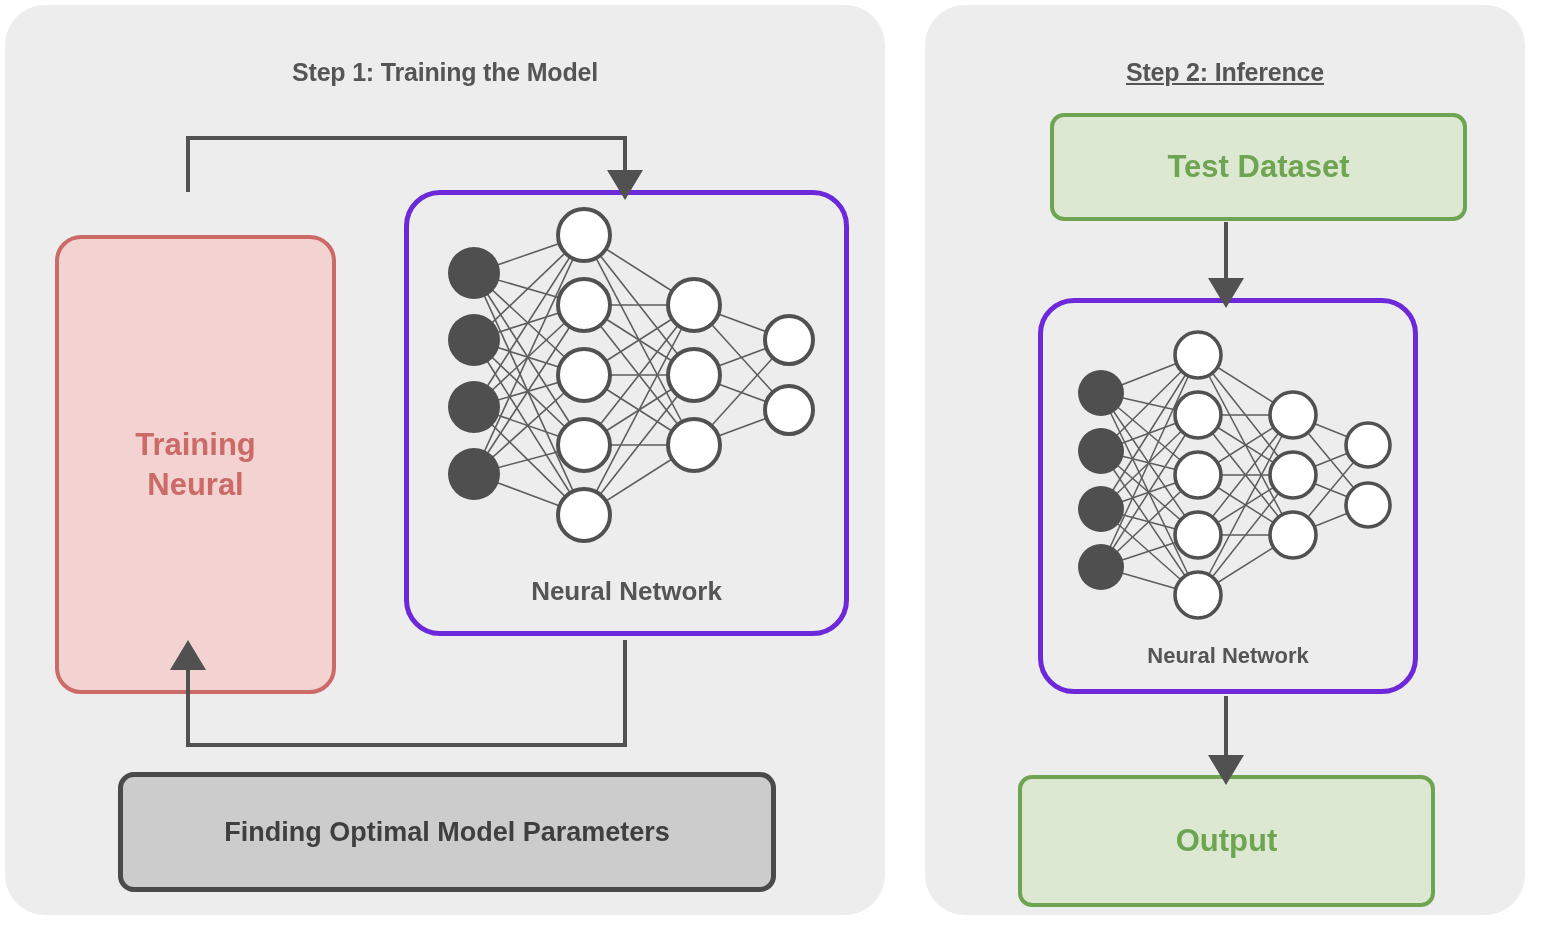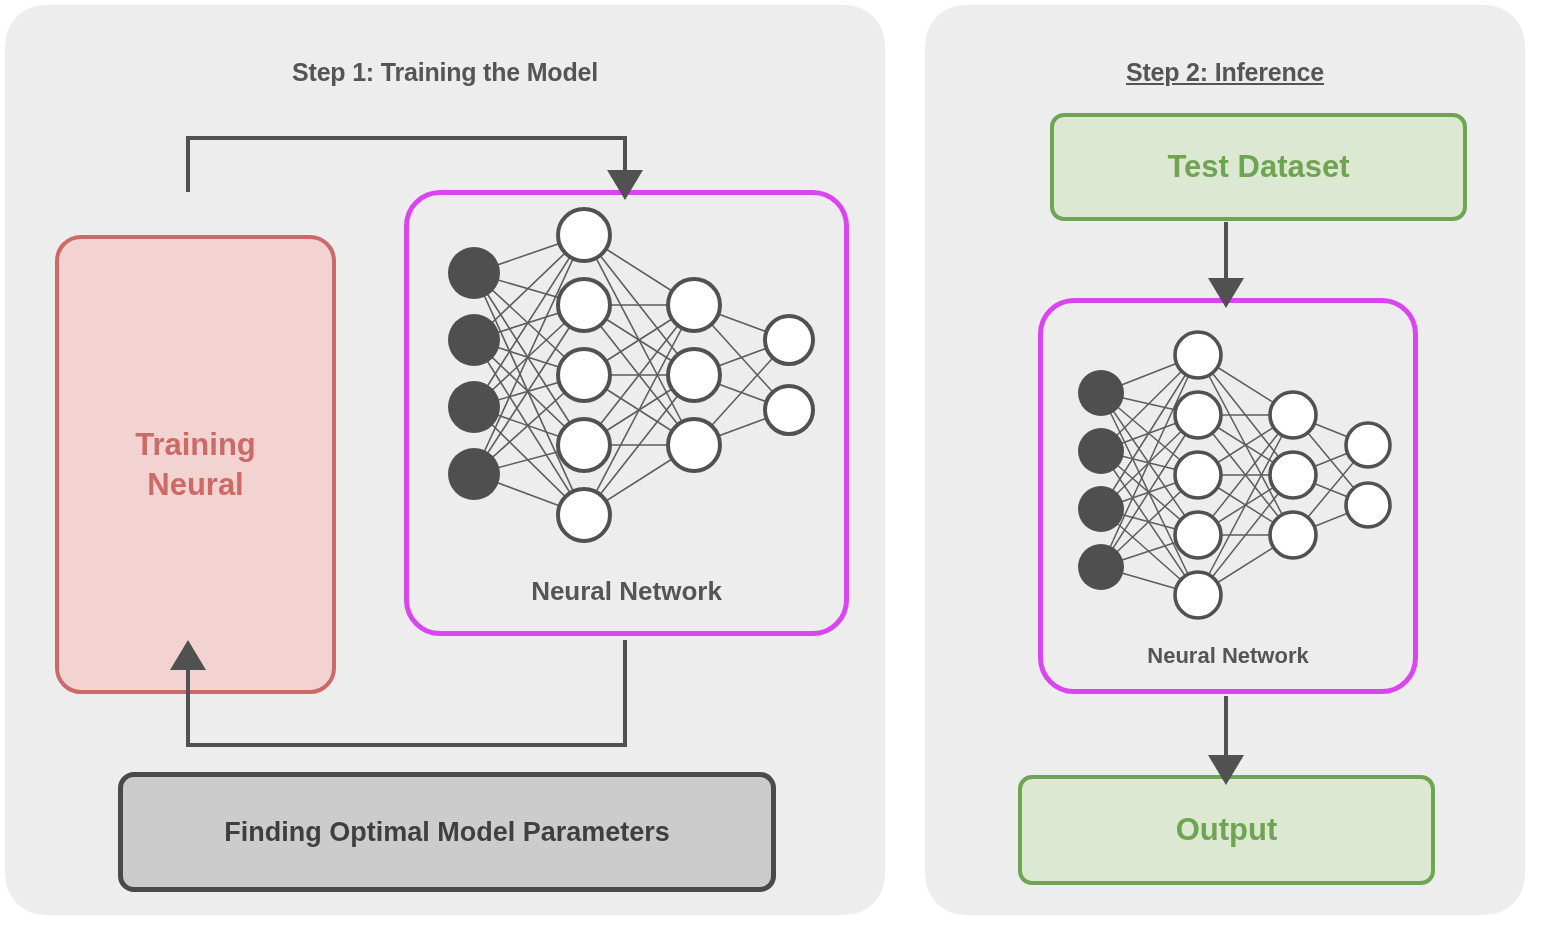--- a/index.html
+++ b/index.html
@@ -61,21 +61,21 @@
     font-weight: bold;
     line-height: 1.28;
     margin-top: 44px;
   }
 
   
   .nn-box {
     position: absolute;
     box-sizing: border-box;
     background: #ededed;
-    border: 5px solid #d946ef;
+    border: 5px solid #6d28d9;
     border-radius: 36px;
   }
   #nn-box-train { left: 404px; top: 190px; width: 445px; height: 446px; }
   #nn-box-infer { left: 1038px; top: 298px; width: 380px; height: 396px; }
 
   .nn-label {
     position: absolute;
     width: 100%;
     text-align: center;
     font-weight: bold;
@@ -100,21 +100,21 @@
 
   
   .green-box {
     background: #DCE8D2;
     border: 4px solid #6FA552;
     border-radius: 14px;
     color: #6FA552;
     font-weight: bold;
   }
   #test-dataset { left: 1018px; top: 113px; width: 417px; height: 108px; font-size: 31px; margin-left: 32px; }
-  #output-box   { left: 1018px; top: 775px; width: 417px; height: 110px; font-size: 31px; }
+  #output-box   { left: 1018px; top: 775px; width: 417px; height: 132px; font-size: 31px; }
 
   .arrow-layer {
     position: absolute;
     left: 0; top: 0;
     width: 1544px; height: 932px;
     pointer-events: none;
   }
 </style>
 </head>
 <body>

